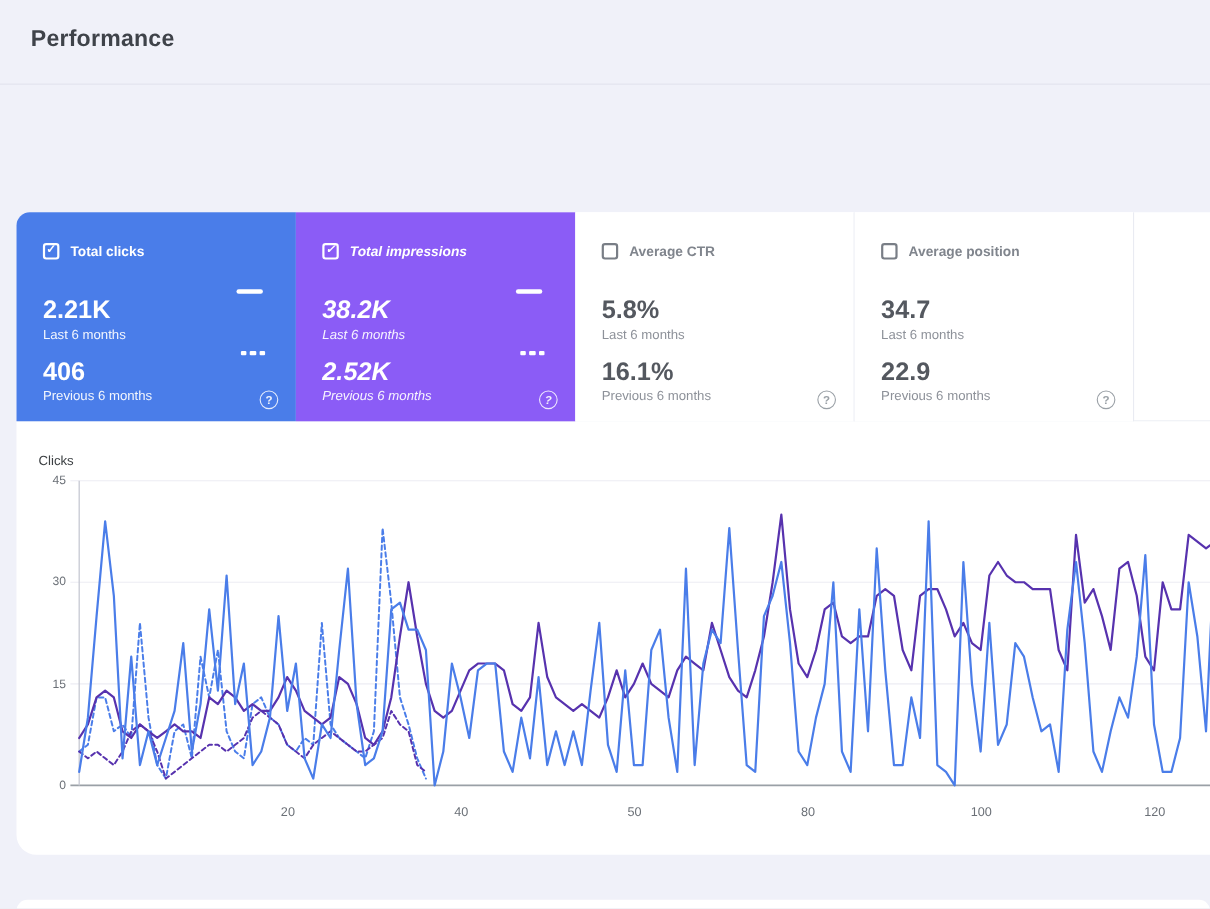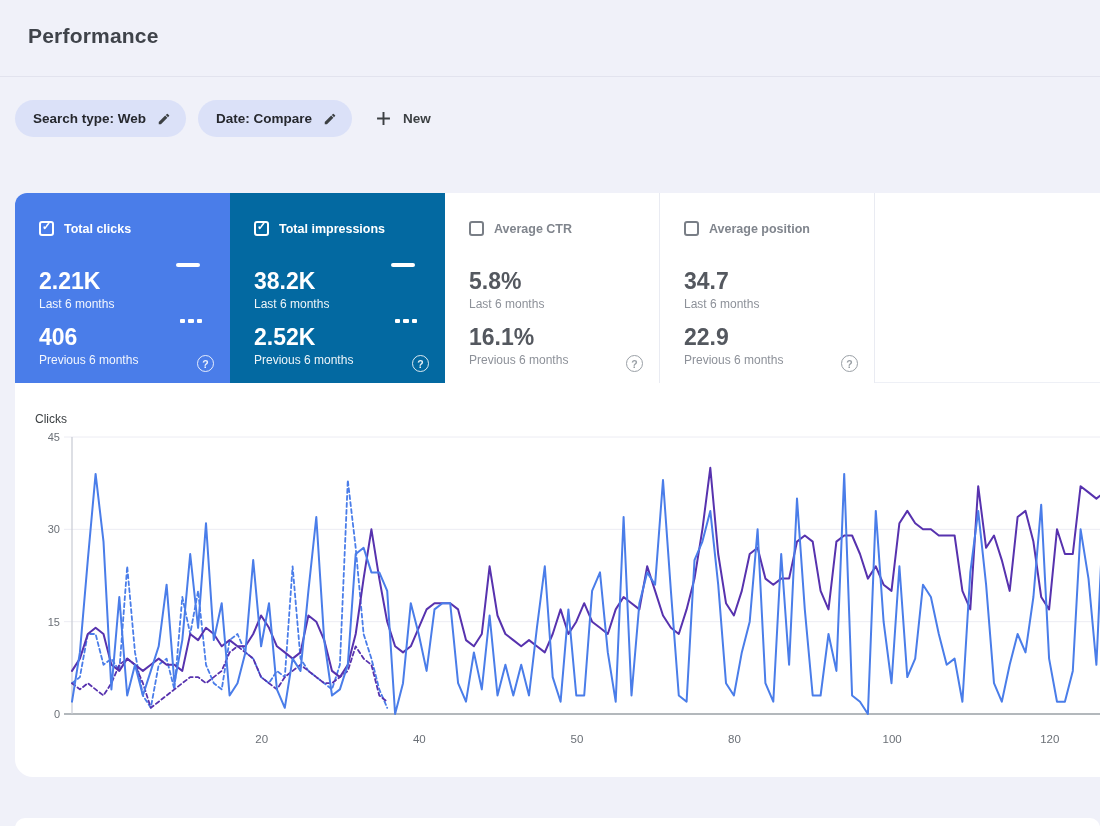--- a/index.html
+++ b/index.html
@@ -13,21 +13,21 @@
   .chip { height:37px; border-radius:18.5px; background:#dbe1f8; display:inline-flex; align-items:center;
           padding:0 15px 0 18px; font-size:13.5px; font-weight:700; color:#26282e; margin-right:12px; cursor:pointer; }
   .chip svg { margin-left:11px; }
   .new-btn { display:inline-flex; align-items:center; margin-left:12px; cursor:pointer;
              font-size:13.5px; font-weight:700; color:#3c4043; }
   .new-btn svg { margin-right:12px; }
 
   .panel { position:absolute; left:15px; top:193px; width:1085px; height:584px; background:#fff;
            border-radius:12px 0 0 18px; }
   .cards-row { display:flex; height:190px; border-bottom:1px solid #eef0f6; }
-  .mcard { position:relative; width:215px; height:190px; padding:28px 20px 0 24px; background:#fff; cursor:pointer; }
+  .mcard { position:relative; width:254px; height:190px; padding:28px 20px 0 24px; background:#fff; cursor:pointer; }
   .mcard.first { border-radius:12px 0 0 0; }
   .mcard.unsel { border-right:1px solid #e9ebf2; }
   .cb-row { display:flex; align-items:center; }
   .cb { width:15px; height:15px; border-radius:3px; flex:0 0 auto; position:relative; }
   .sel .cb { border:2px solid #fff; }
   .sel .cb::after { content:"✓"; position:absolute; left:1px; top:-3px; font-size:11px; font-weight:700; color:#fff; }
   .unsel .cb { border:2px solid #797e86; }
   .mlabel { margin-left:10px; font-size:12.5px; font-weight:700; color:#fff; white-space:nowrap; }
   .unsel .mlabel { font-weight:700; color:#80858d; }
   .val1 { margin-top:32px; font-size:23px; font-weight:700; color:#fff; }
@@ -52,40 +52,20 @@
   .bottom-card { position:absolute; left:15px; top:818px; right:0; height:10px; background:#fff; border-radius:10px 10px 0 0; }
 </style>
 </head>
 <body>
 
 <div class="page" id="page">
 
   <div class="title">Performance</div>
   <div class="hdr-divider"></div>
 
-  <div class="chips-row">
-    <div class="chip">
-      <span>Search type: Web</span>
-      <svg width="14" height="14" viewBox="0 0 24 24">
-        <path fill="#3c4043" d="M3 17.25V21h3.75L17.8 9.94l-3.75-3.75L3 17.25zM20.7 7.04a1 1 0 0 0 0-1.41l-2.34-2.34a1 1 0 0 0-1.41 0l-1.83 1.83 3.75 3.75 1.83-1.83z"></path>
-      </svg>
-    </div>
-    <div class="chip">
-      <span>Date: Compare</span>
-      <svg width="14" height="14" viewBox="0 0 24 24">
-        <path fill="#3c4043" d="M3 17.25V21h3.75L17.8 9.94l-3.75-3.75L3 17.25zM20.7 7.04a1 1 0 0 0 0-1.41l-2.34-2.34a1 1 0 0 0-1.41 0l-1.83 1.83 3.75 3.75 1.83-1.83z"></path>
-      </svg>
-    </div>
-    <div class="new-btn">
-      <svg width="15" height="15" viewBox="0 0 14 14">
-        <path d="M7 1v12M1 7h12" stroke="#3c4043" stroke-width="1.8"></path>
-      </svg>
-      <span>New</span>
-    </div>
-  </div>
 
   <div class="panel">
     <div class="cards-row">
 
       <div class="mcard first sel" style="background: rgb(74, 125, 233);">
         <div class="cb-row">
           <span class="cb"></span>
           <span class="mlabel">Total clicks</span>
         </div>
         <div class="val1">2.21K</div>
@@ -94,21 +74,21 @@
         <div class="cap">Previous 6 months</div>
         <span class="legend-solid"></span>
         <span class="legend-dots">
             <i></i>
             <i></i>
             <i></i>
           </span>
         <span class="help"></span>
       </div>
 
-      <div class="mcard sel" style="background: #0369a1;">
+      <div class="mcard sel" style="background: #8b5cf6; font-style: italic;">
         <div class="cb-row">
           <span class="cb"></span>
           <span class="mlabel">Total impressions</span>
         </div>
         <div class="val1">38.2K</div>
         <div class="cap">Last 6 months</div>
         <div class="val2">2.52K</div>
         <div class="cap">Previous 6 months</div>
         <span class="legend-solid"></span>
         <span class="legend-dots">

